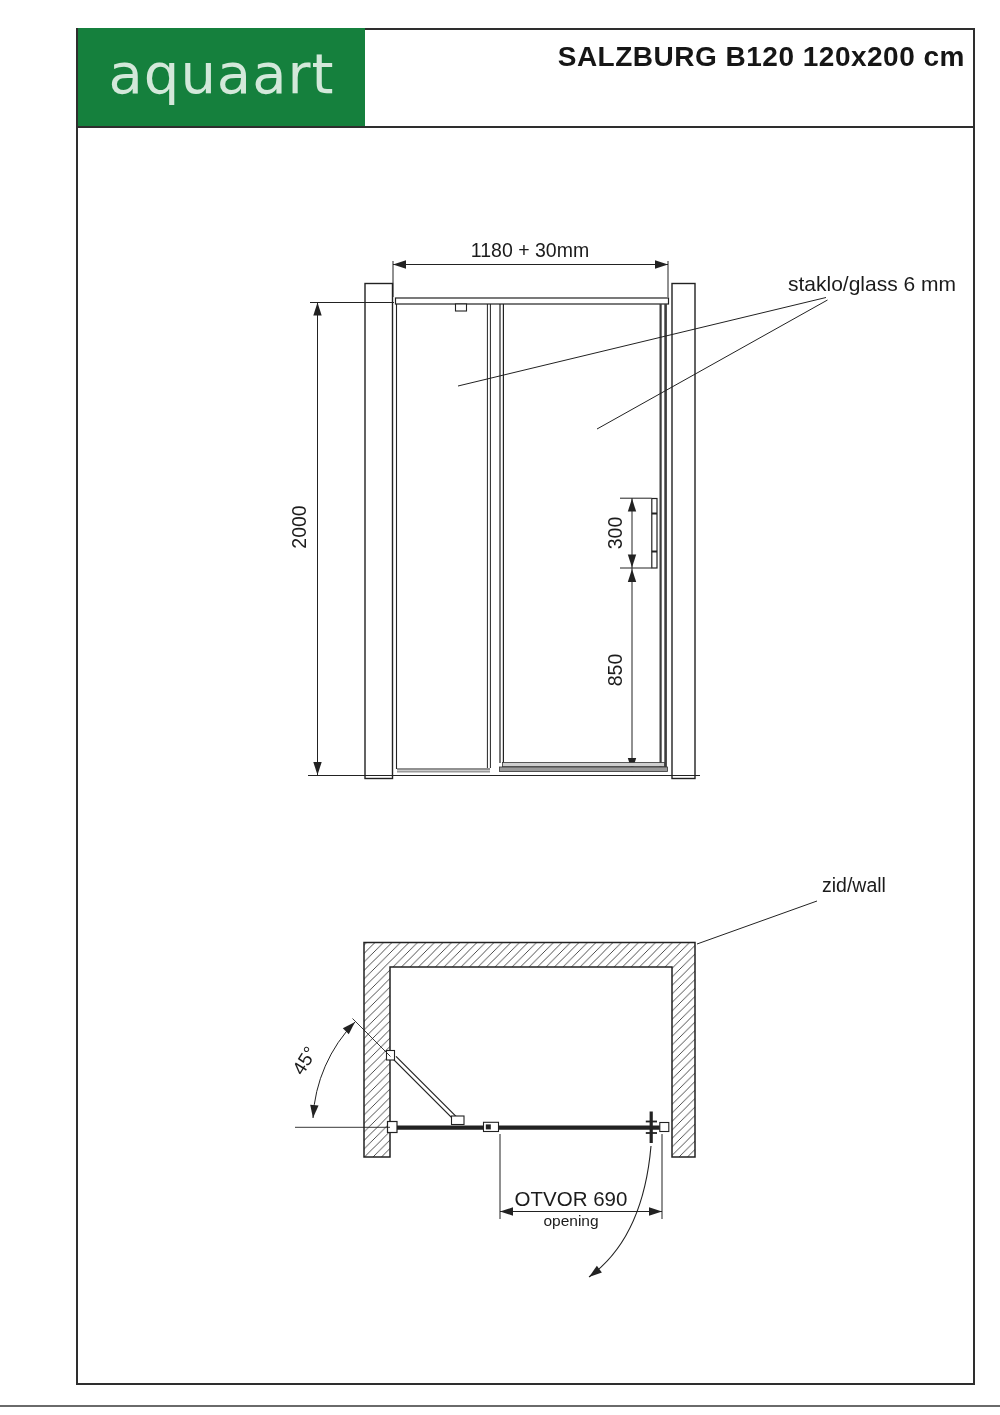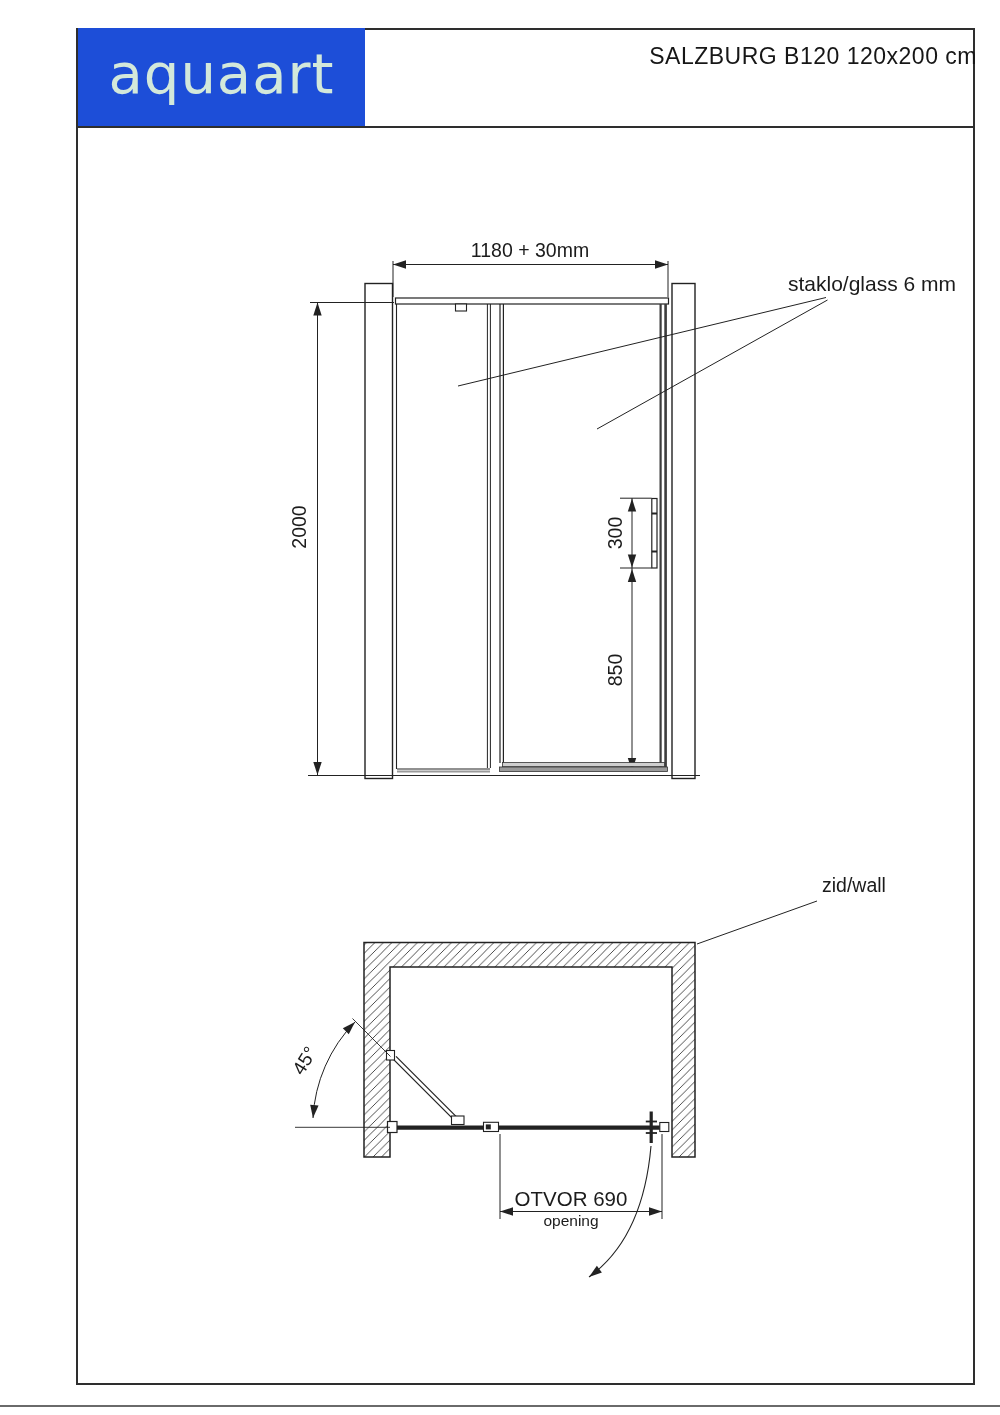--- a/index.html
+++ b/index.html
@@ -9,29 +9,29 @@
   }
   .page-border{
     position:absolute;left:76px;top:28px;width:895px;height:1353px;
     border:2px solid #2e2e2e;background:transparent;
   }
   .header-rule{
     position:absolute;left:76px;top:126px;width:899px;height:2px;background:#2e2e2e;
   }
   .logo-block{
     position:absolute;left:78px;top:28px;width:287px;height:98px;
-    background:#1d4ed8;display:flex;align-items:center;justify-content:center;
+    background:#15803d;display:flex;align-items:center;justify-content:center;
   }
   .logo-text{
     font-family:"DejaVu Sans", sans-serif;font-size:56px;font-weight:400;
     color:#d3e8da;letter-spacing:1px;line-height:1;padding-bottom:6px;
   }
   .title-block{
-    position:absolute;top:36px;right:23px;text-align:right;
-    font-size:23px;line-height:41px;color:#161616;letter-spacing:0.5px;
+    position:absolute;top:36px;right:35px;text-align:right;
+    font-size:28px;line-height:41px;color:#161616;letter-spacing:0.5px;font-weight:bold;
   }
   .drawing-svg{position:absolute;left:0;top:0;}
   .scan-edge{
     position:absolute;left:0;top:1405px;width:1000px;height:2px;background:#6a6a6a;
   }
   svg text{font-family:"Liberation Sans", sans-serif;fill:#1b1b1b;}
 </style>
 </head>
 <body>
 

